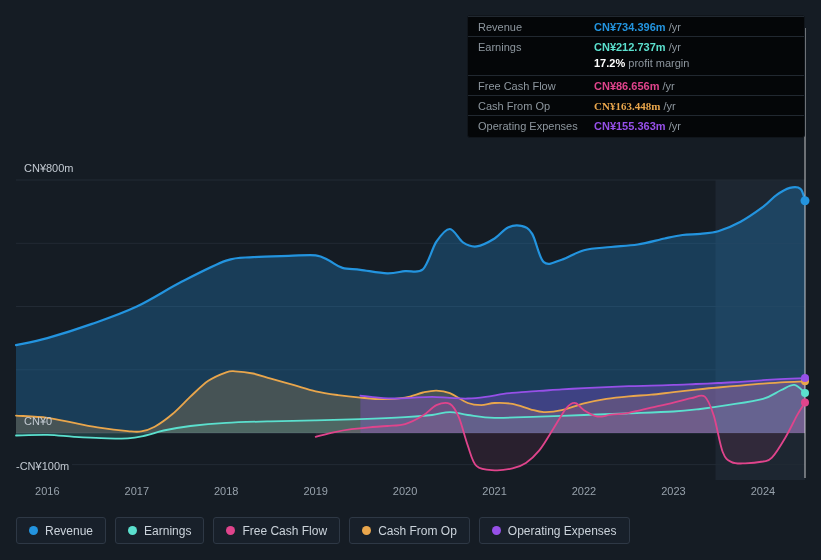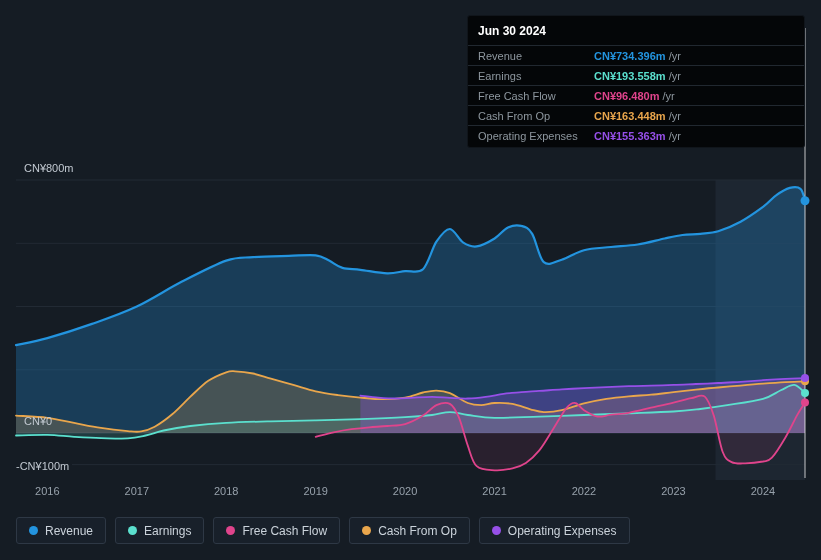--- a/index.html
+++ b/index.html
@@ -67,41 +67,44 @@
         <text x="315.7" y="495" fill="#97A1AB" font-size="11" text-anchor="middle">2019</text>
         <text x="405.1" y="495" fill="#97A1AB" font-size="11" text-anchor="middle">2020</text>
         <text x="494.6" y="495" fill="#97A1AB" font-size="11" text-anchor="middle">2021</text>
         <text x="584.0" y="495" fill="#97A1AB" font-size="11" text-anchor="middle">2022</text>
         <text x="673.5" y="495" fill="#97A1AB" font-size="11" text-anchor="middle">2023</text>
         <text x="763.0" y="495" fill="#97A1AB" font-size="11" text-anchor="middle">2024</text>
       </svg>
   </div>
 
   <div class="tt">
-    <div class="tt-title">Jun 30 2024</div>
 
     <div class="tt-row">
       <span class="tt-label">Revenue</span>
       <span class="tt-val"><b style="color: rgb(35, 148, 223); text-align: right;">CN¥734.396m</b> <span>/yr</span></span>
     </div>
 
     <div class="tt-row">
       <span class="tt-label">Earnings</span>
-      <span class="tt-val"><b style="color: rgb(91, 224, 206);">CN¥193.558m</b> <span>/yr</span></span>
+      <span class="tt-val"><b style="color: rgb(91, 224, 206);">CN¥212.737m</b> <span>/yr</span></span>
     </div>
 
+    <div class="tt-sub">
+      <b>17.2%</b>
+      <span>profit margin</span>
+    </div>
 
     <div class="tt-row">
       <span class="tt-label">Free Cash Flow</span>
-      <span class="tt-val"><b style="color: rgb(224, 68, 140);">CN¥96.480m</b> <span>/yr</span></span>
+      <span class="tt-val"><b style="color: rgb(224, 68, 140);">CN¥86.656m</b> <span>/yr</span></span>
     </div>
 
     <div class="tt-row">
       <span class="tt-label">Cash From Op</span>
-      <span class="tt-val"><b style="color: rgb(233, 166, 76);">CN¥163.448m</b> <span>/yr</span></span>
+      <span class="tt-val"><b style="color: rgb(233, 166, 76); font-family: Liberation Serif, serif;">CN¥163.448m</b> <span>/yr</span></span>
     </div>
 
     <div class="tt-row">
       <span class="tt-label">Operating Expenses</span>
       <span class="tt-val"><b style="color: rgb(150, 80, 232);">CN¥155.363m</b> <span>/yr</span></span>
     </div>
   </div>
 
   <div class="legend">
     <div class="chip">

